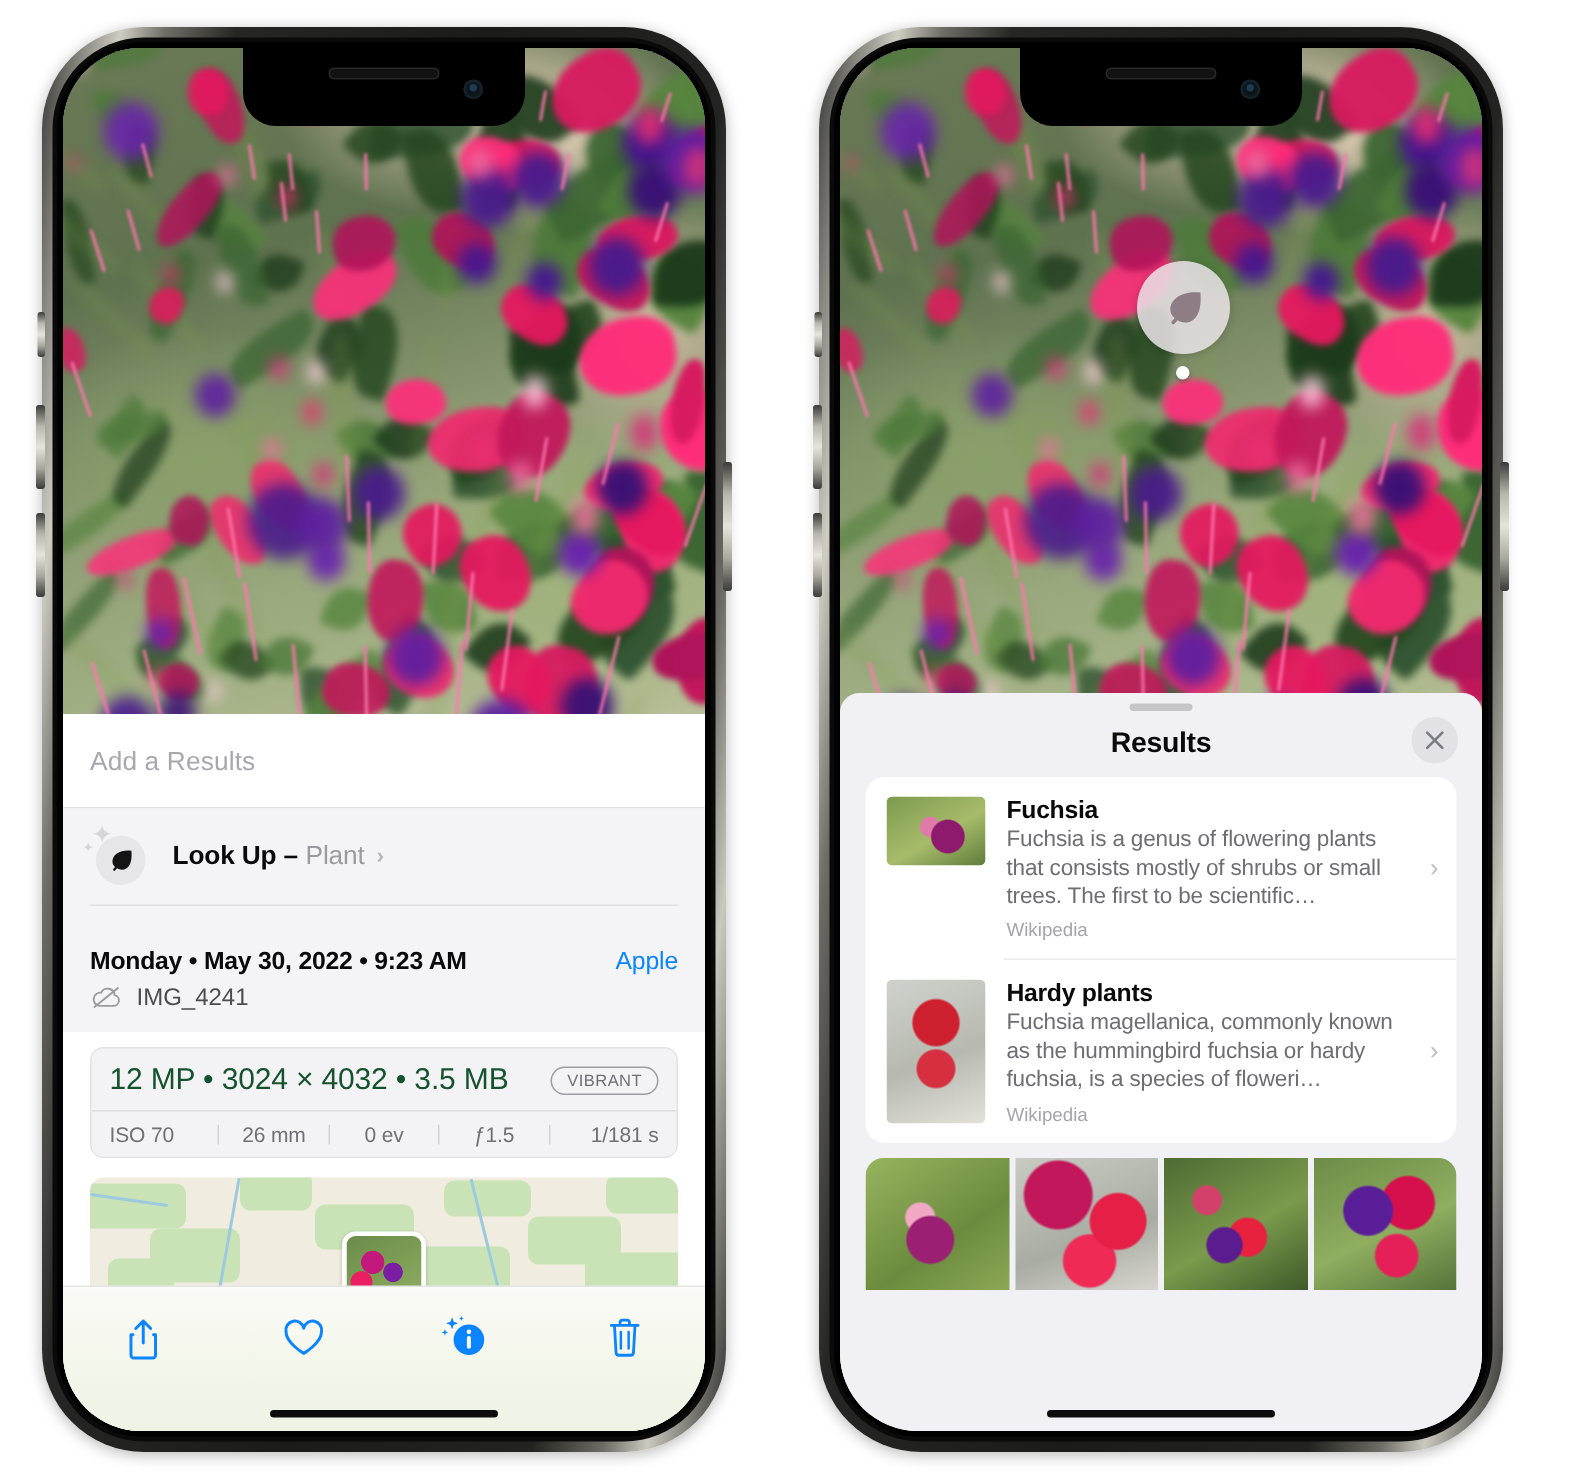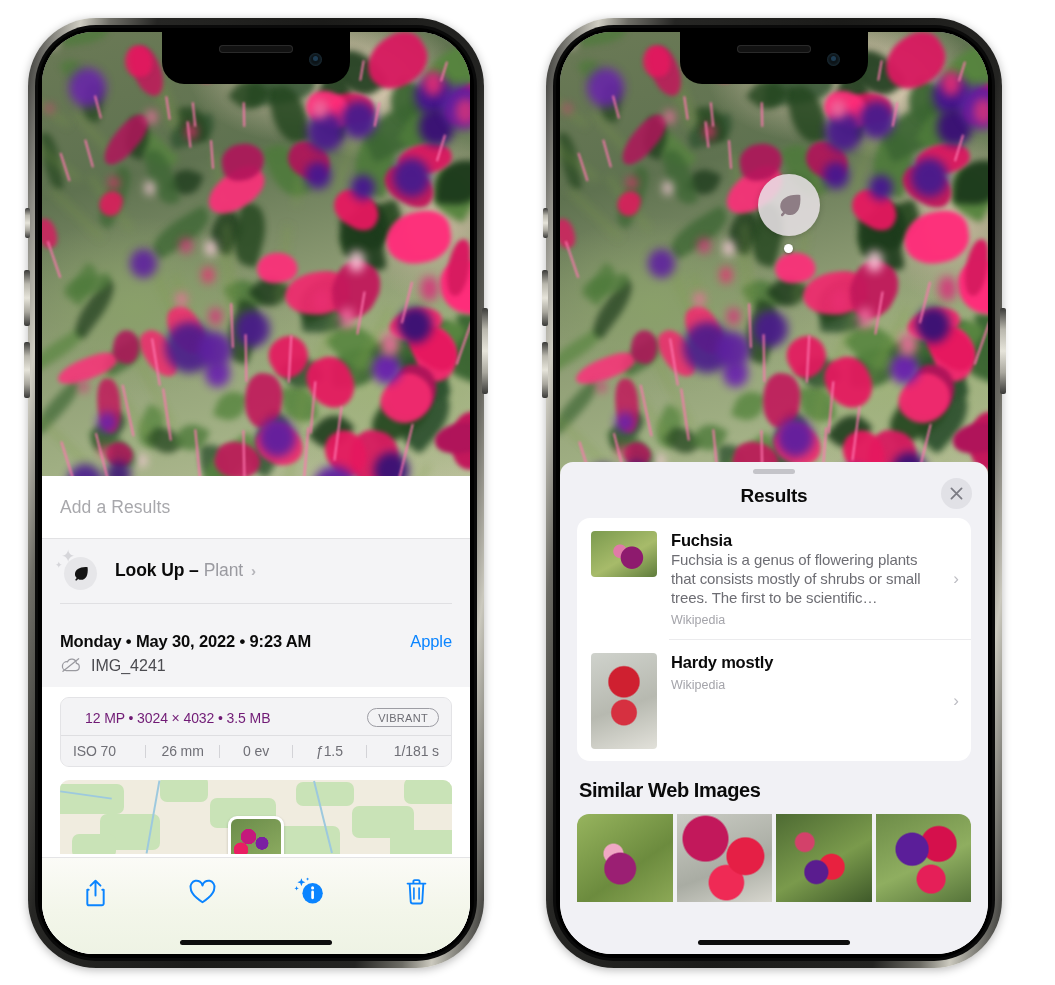--- a/index.html
+++ b/index.html
@@ -92,21 +92,21 @@
     border:1px solid #e3e3e6;}
   .cam-head{background:#e2e2e5;display:flex;align-items:center;justify-content:space-between;
     padding:8px 11px 8px 12px;}
   .cam-model{font-size:15.5px;font-weight:700;color:#111;letter-spacing:-.1px;}
   .cam-right{display:flex;align-items:center;gap:9px;}
   .chip-jpeg{background:#9d9da4;color:#fff;font-size:11px;font-weight:600;
     padding:2.5px 6px;border-radius:4px;letter-spacing:.2px;}
   .cam-body{background:#f3f3f5;padding:7px 12px 8px;}
   .cam-line1{font-size:15.5px;color:#5a5a60;letter-spacing:-.1px;}
   .cam-line2row{display:flex;align-items:center;justify-content:space-between;margin-top:3px;}
-  .cam-line2{font-size:14px;color:#701a75;letter-spacing:-.1px;margin-left:12px;}
+  .cam-line2{font-size:20px;color:#14532d;letter-spacing:-.1px;}
   .chip-vibrant{border:1px solid #9d9da4;color:#6d6d74;font-size:11px;font-weight:500;
     padding:2.5px 10px;border-radius:10px;letter-spacing:.3px;}
   .cam-exif{display:flex;align-items:center;border-top:1px solid #dedee1;
     background:#f3f3f5;padding:7px 12px 7px;}
   .exif{flex:1;text-align:center;font-size:14px;color:#6f6f76;letter-spacing:-.1px;}
   .exif:first-child{text-align:left;}
   .exif:last-child{text-align:right;}
   .exif-sep{width:1px;height:13px;background:#d3d3d7;}
 
   .map{margin:13px 18px 0;height:74px;border-radius:9px 9px 0 0;overflow:hidden;
@@ -1302,30 +1302,28 @@
             <div class="ksrc">Wikipedia</div>
           </div>
           <div class="kchev">›</div>
         </div>
 
         <div class="kdiv"></div>
 
         <div class="krow">
           <div class="kthumb r2 t2"></div>
           <div class="kbody">
-            <div class="ktitle">Hardy mostly</div>
+            <div class="ktitle">Hardy plants</div>
+            <div class="kdesc">Fuchsia magellanica, commonly known as the hummingbird fuchsia or hardy fuchsia, is a species of floweri…</div>
             <div class="ksrc">Wikipedia</div>
           </div>
           <div class="kchev">›</div>
         </div>
       </div>
 
-      <div class="sec-head" style="padding-top:18px;padding-bottom:2px">
-        <div class="sec-title">Similar Web Images</div>
-      </div>
 
       <div class="webgrid">
         <div class="wimg w1"></div>
         <div class="wimg w2"></div>
         <div class="wimg w3"></div>
         <div class="wimg w4"></div>
       </div>
     </div>
 
     <div class="home-ind"></div>

